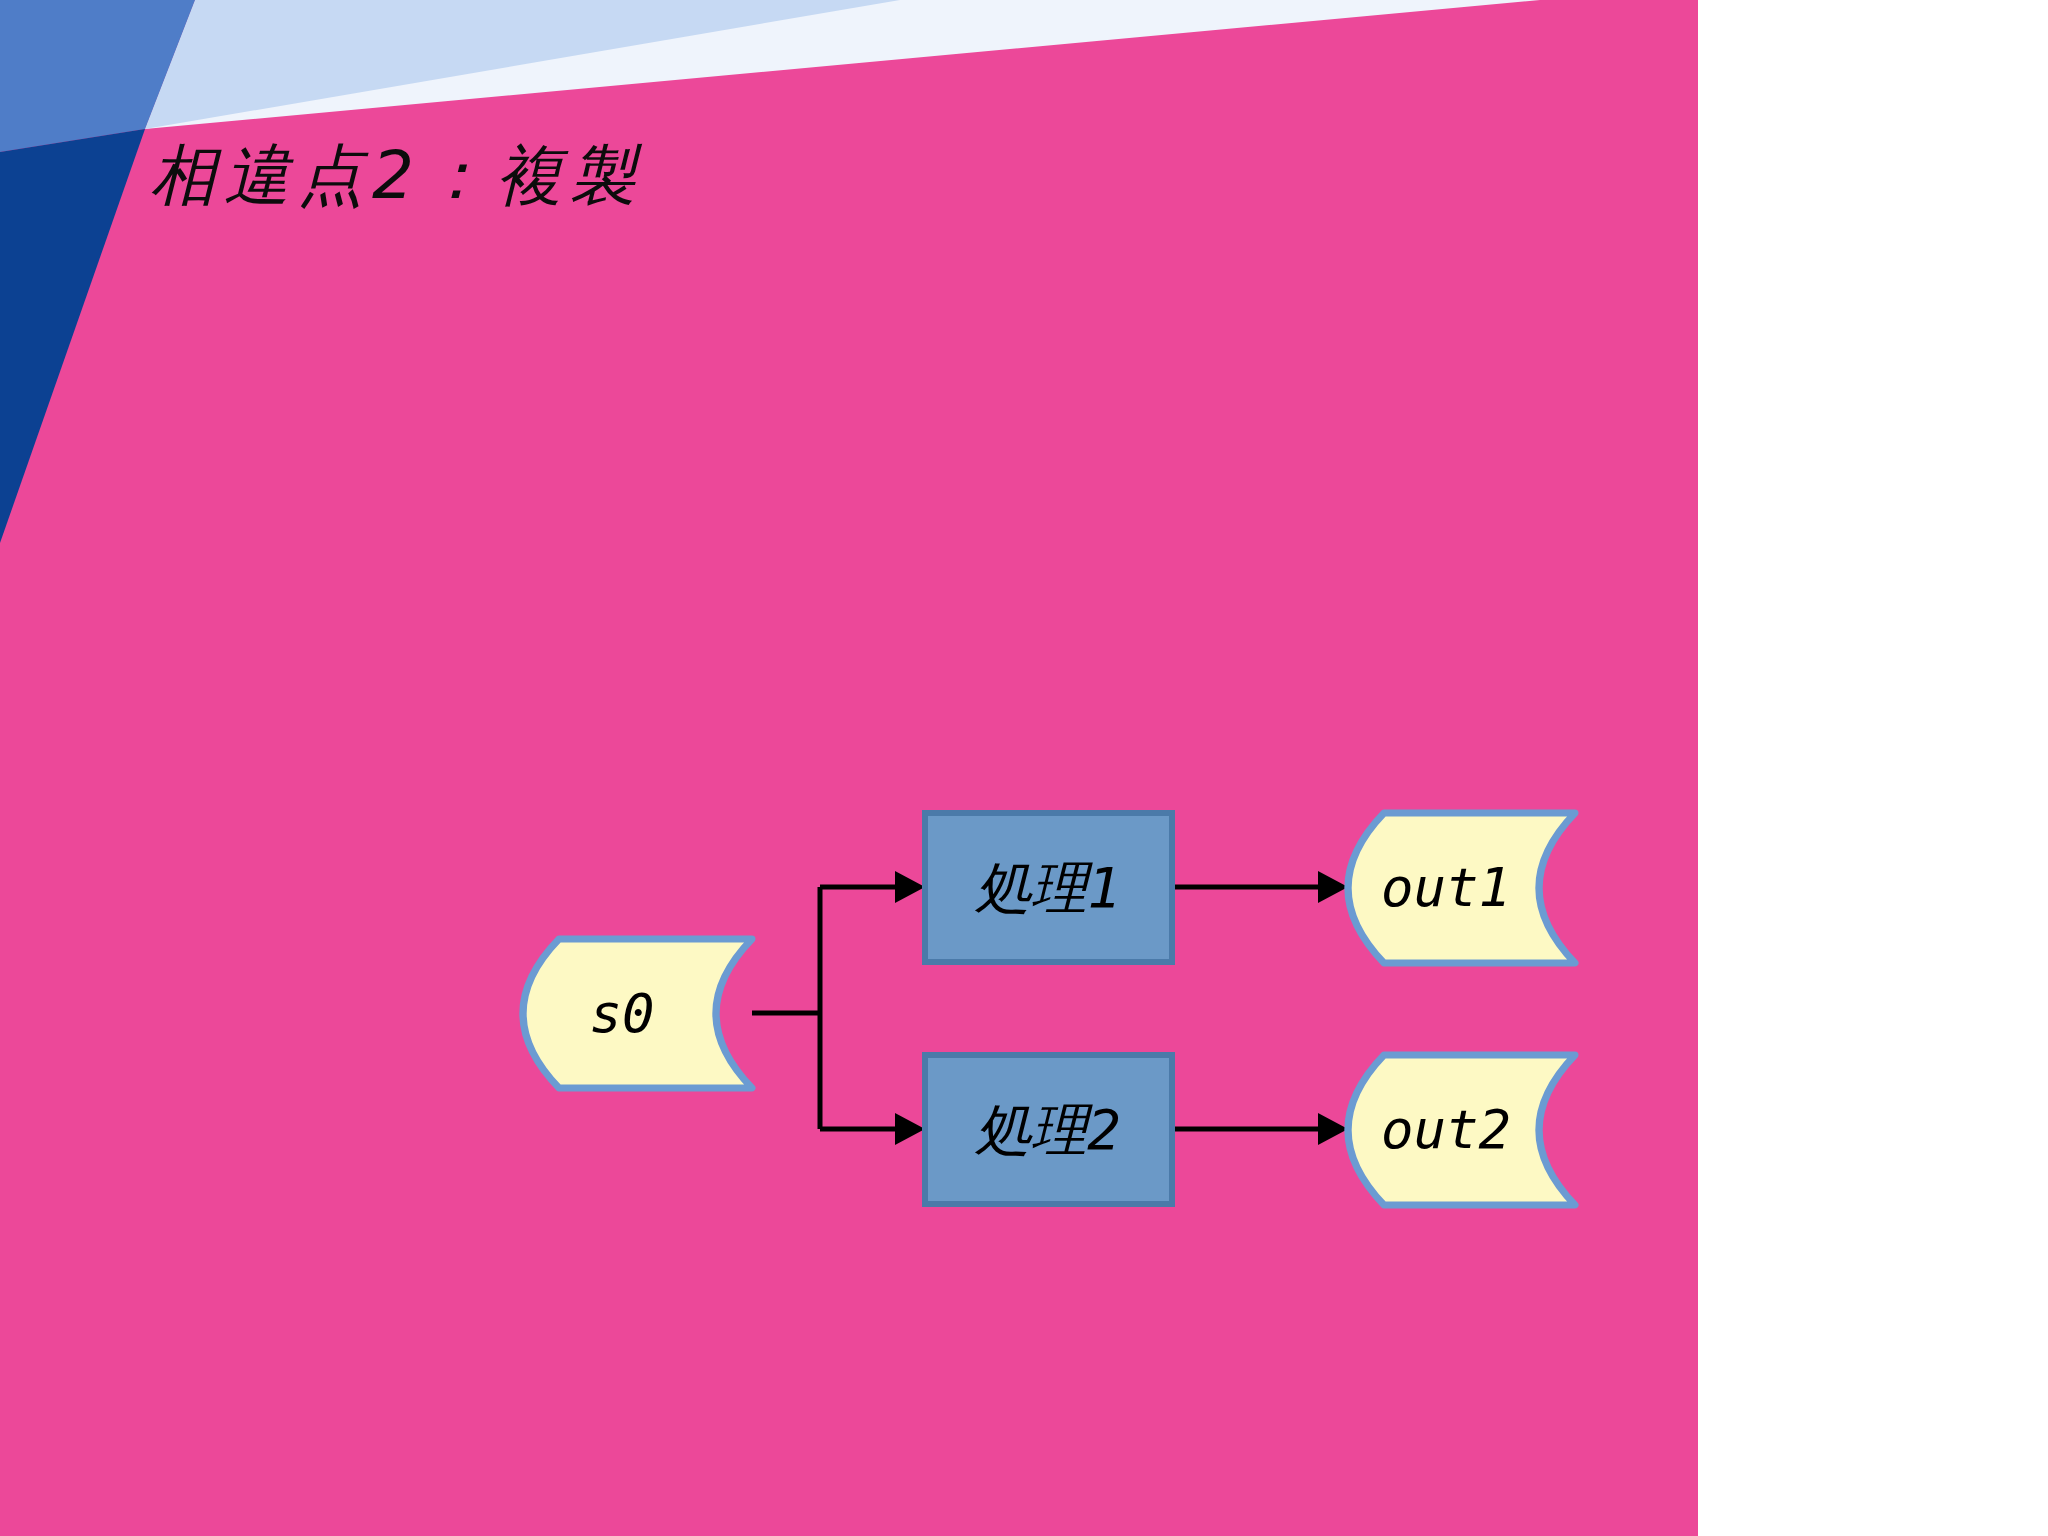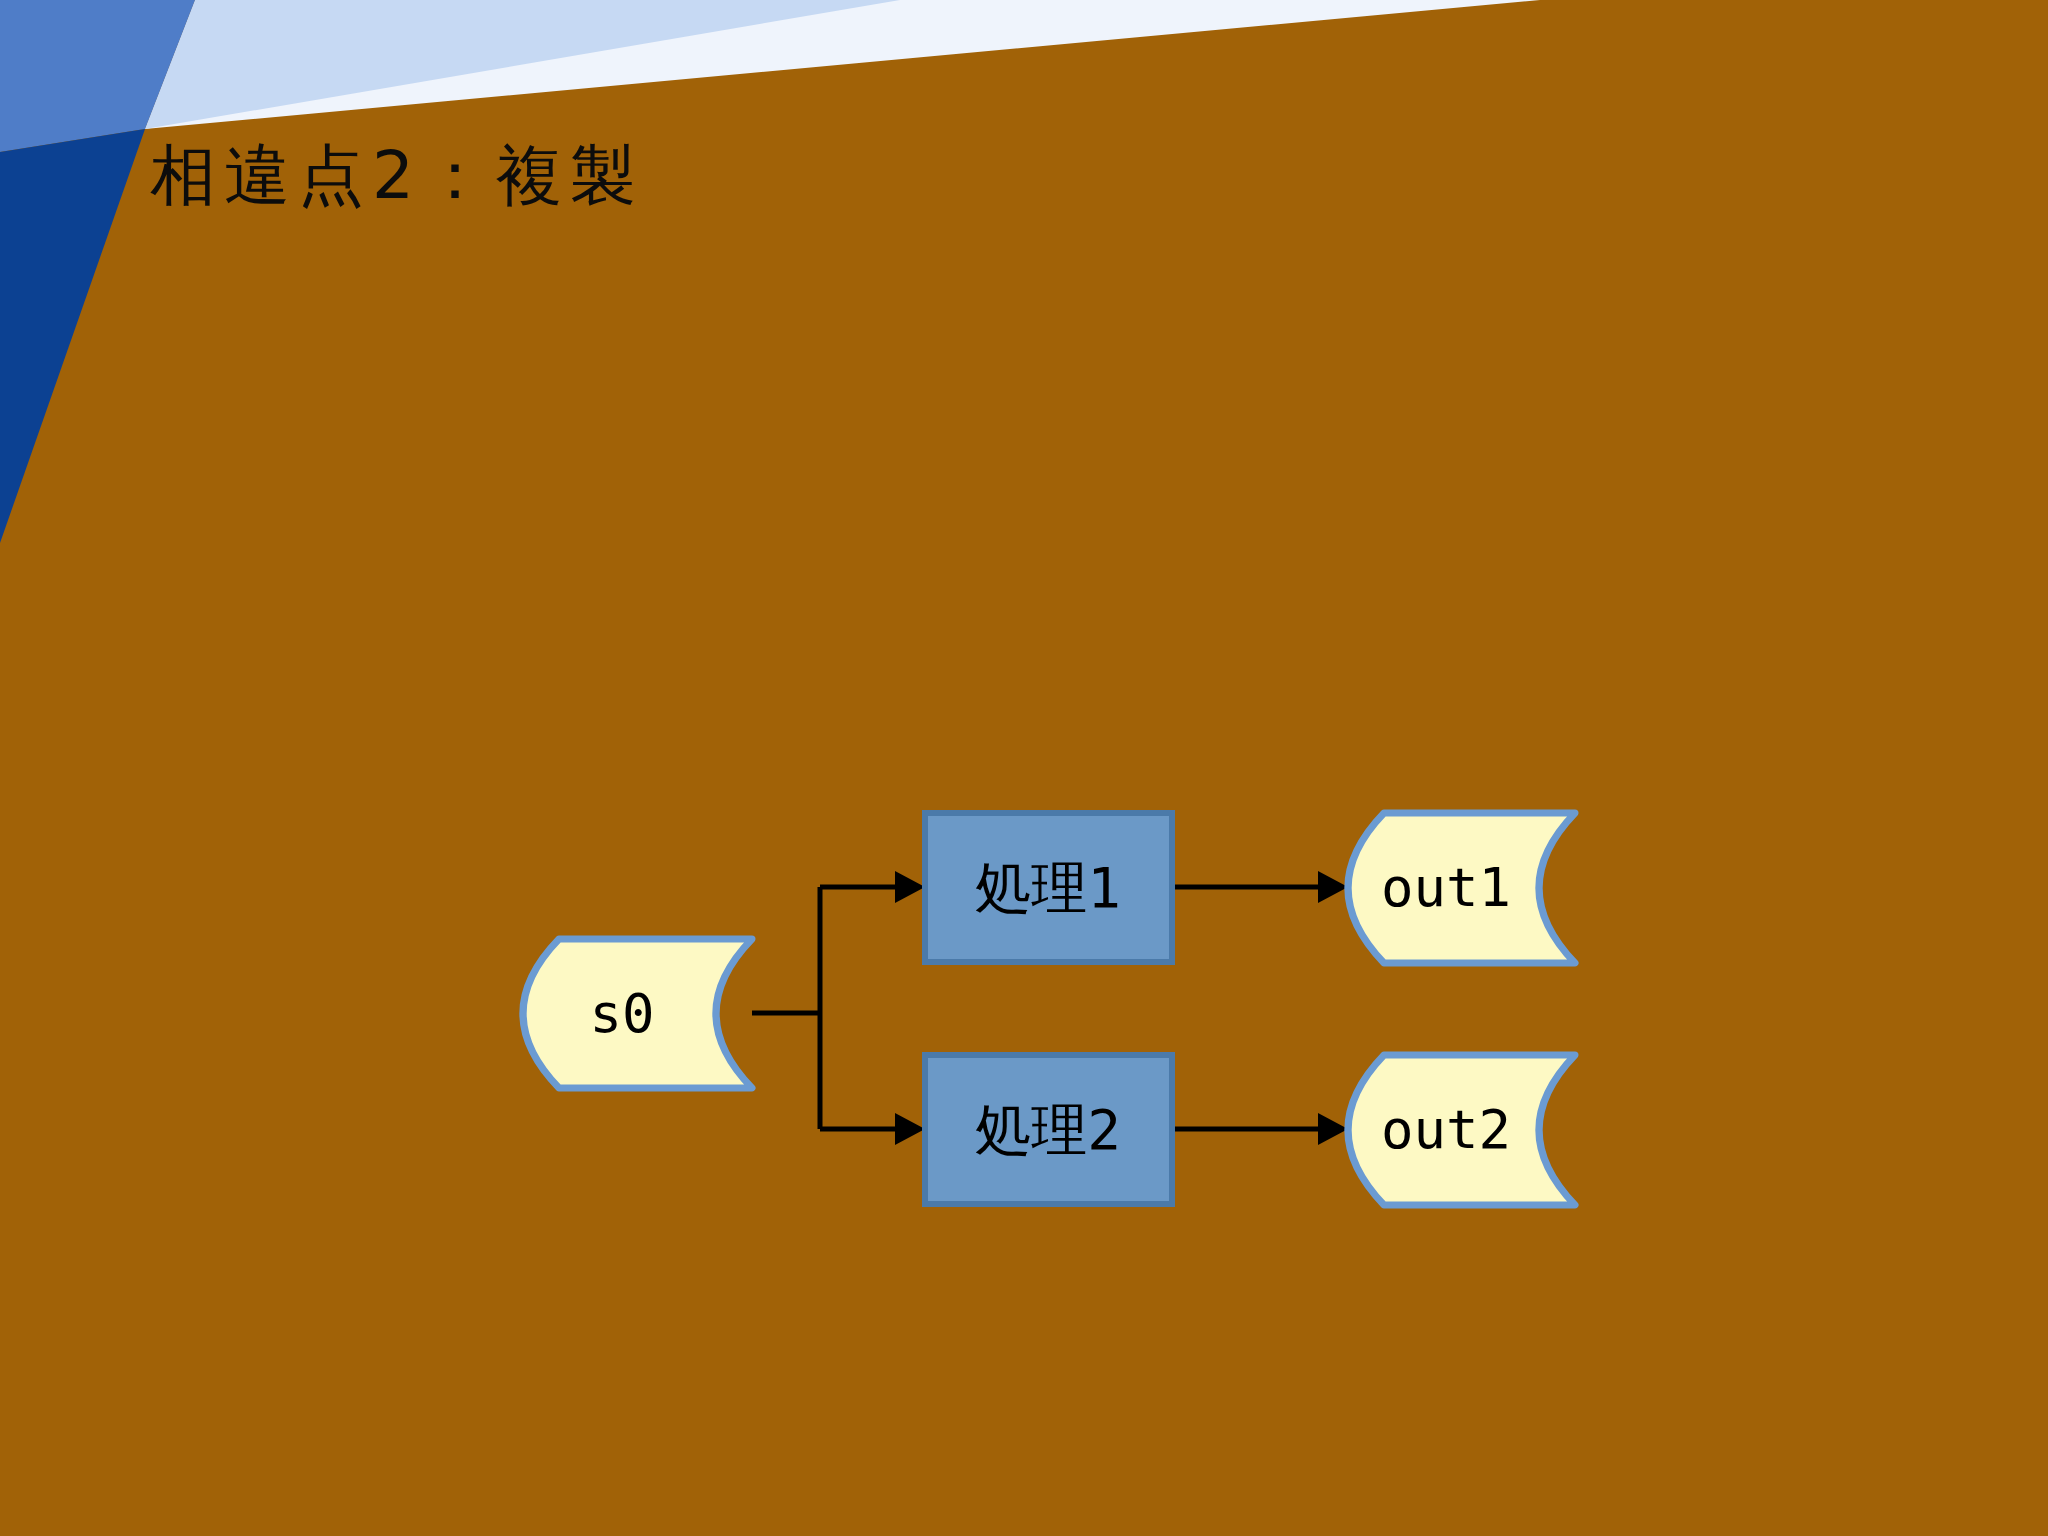--- a/index.html
+++ b/index.html
@@ -1,19 +1,20 @@
 <!DOCTYPE html>
 <html><head>
 <meta charset="utf-8">
 <style>
   html,body{margin:0;padding:0;}
   body{width:2048px;height:1536px;font-family:"DejaVu Sans","Liberation Sans",sans-serif;}
   .slide{
-    position:relative;width:2048px;height:1536px;overflow:hidden;
-    background:#a16207;
+    position:relative;width:1698px;height:1536px;overflow:hidden;
+    background:#ec4899;
+    font-style:italic;
   }
   
   .deco{position:absolute;top:0;left:0;width:2048px;height:1536px;pointer-events:none;}
   .deco-faint{background:#EFF4FC;clip-path:polygon(195px 0,1540px 0,145px 129px);}
   .deco-pale{background:#C6D9F3;clip-path:polygon(195px 0,900px 0,145px 129px);}
   .deco-medium{background:#4F7DC8;clip-path:polygon(0 0,195px 0,145px 129px,0 152px);}
   .deco-dark{background:#0C4192;clip-path:polygon(0 152px,145px 129px,0 543px);}
   
   .title{
     position:absolute;left:150px;top:130px;height:92px;margin:0;

